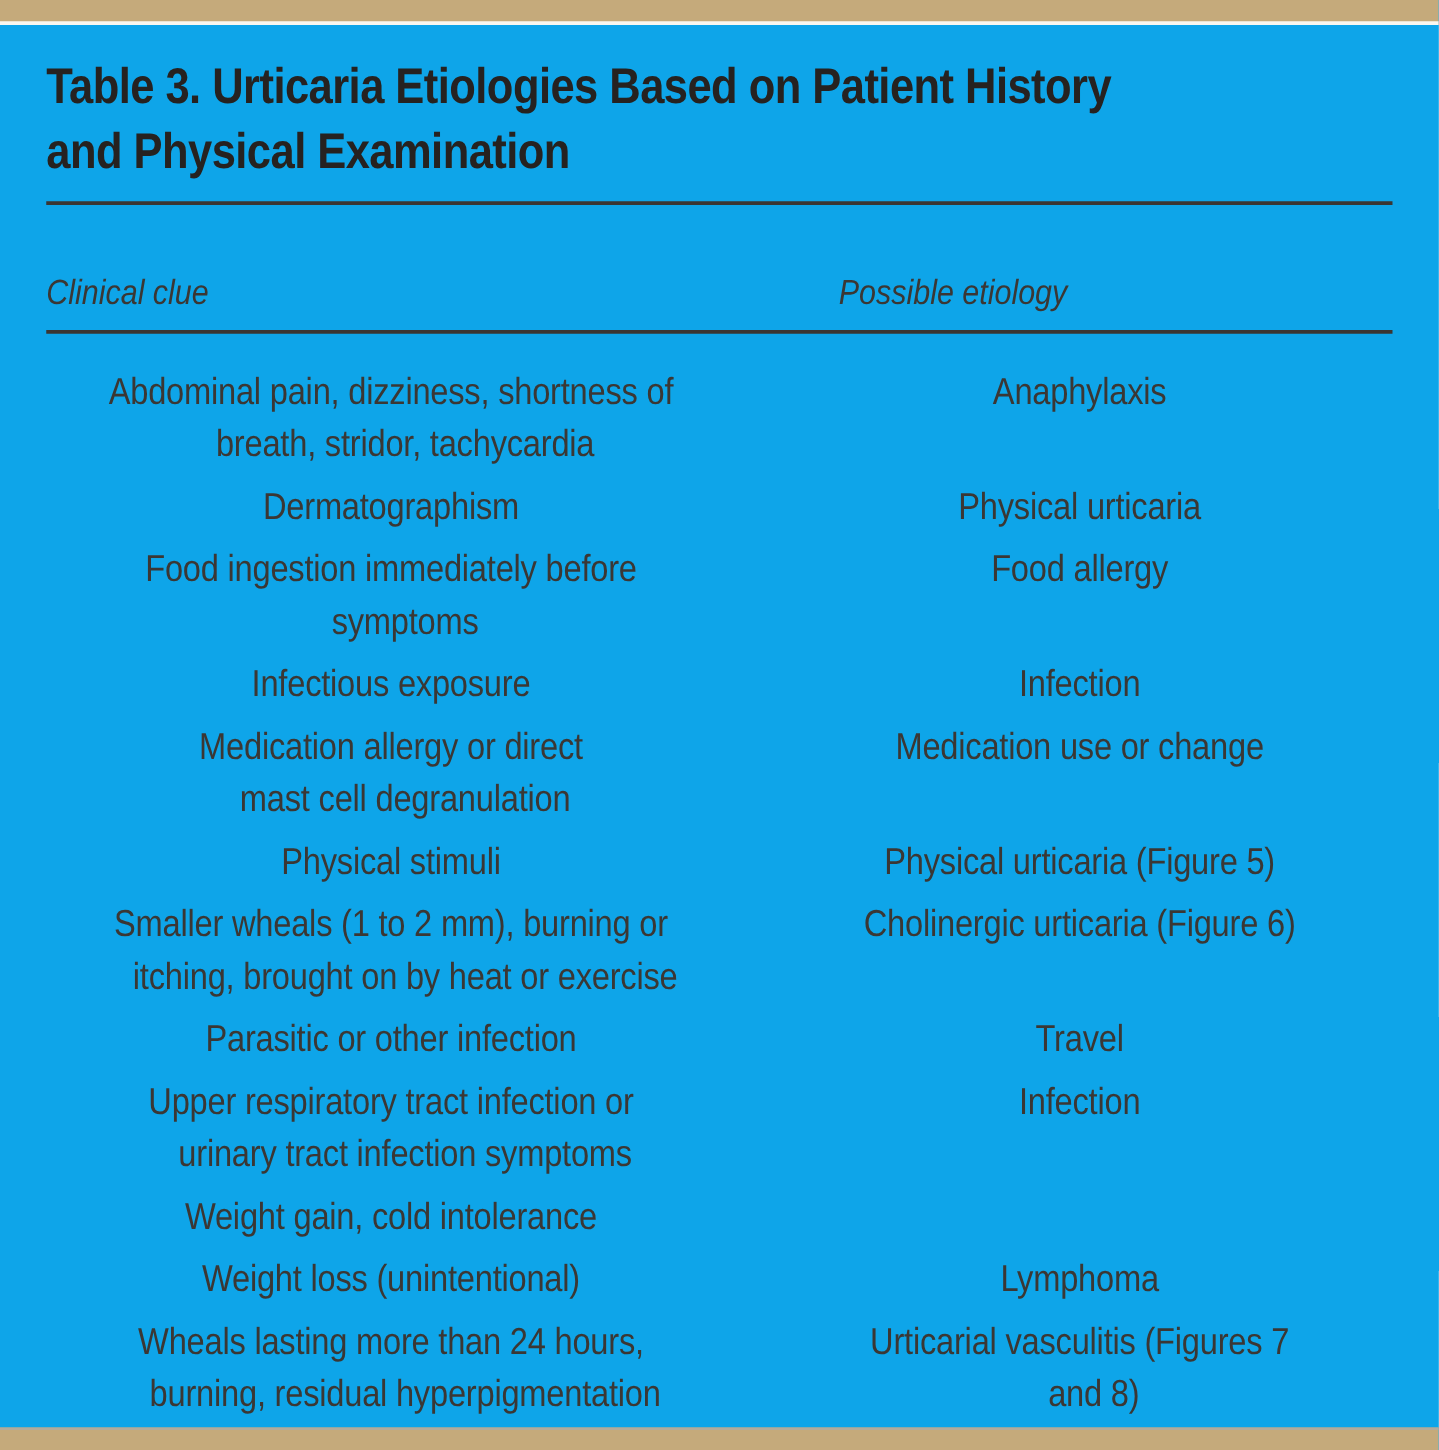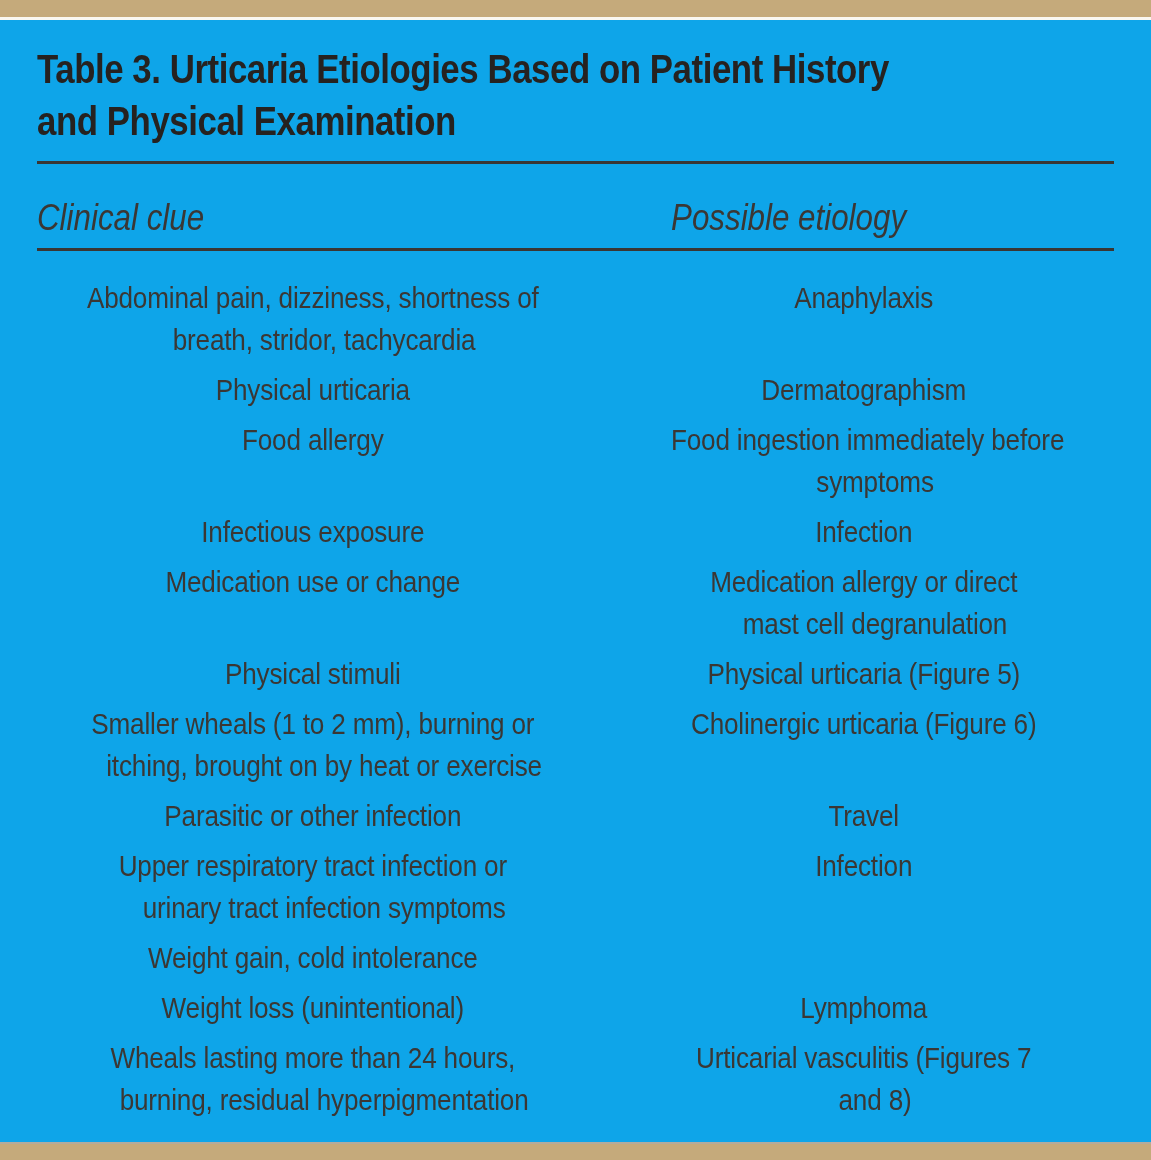--- a/index.html
+++ b/index.html
@@ -30,23 +30,24 @@
   }
   .title .line { white-space: nowrap; }
   .squish { transform: scaleX(0.87); transform-origin: 0 50%; }
   .rule { height: 0; border: none; border-top: 3px solid #3A3633; }
   .rule.top-rule { margin-top: 14px; }
   .header-row {
     display: grid;
     grid-template-columns: 634px 1fr;
     padding: 34px 0 10px 0;
     font-style: italic;
-    font-size: 36px;
+    font-size: 28px;
     line-height: 40px;
     color: #3B3734;
+    margin-top: 16px;
   }
   .header-row .col-header { white-space: nowrap; }
   .rows { padding-top: 26px; }
   .row {
     display: grid;
     grid-template-columns: 634px 1fr;
     margin-bottom: 8px;
     text-align: center;
   }
   .cell { min-width: 0; }
@@ -84,50 +85,50 @@
           <div class="cell">
             <div class="line squish">Abdominal pain, dizziness, shortness of</div>
             <div class="line squish cont">breath, stridor, tachycardia</div>
           </div>
           <div class="cell">
             <div class="line squish">Anaphylaxis</div>
           </div>
         </div>
         <div class="row">
           <div class="cell">
-            <div class="line squish">Physical urticaria</div>
+            <div class="line squish">Dermatographism</div>
           </div>
           <div class="cell">
-            <div class="line squish">Dermatographism</div>
+            <div class="line squish">Physical urticaria</div>
           </div>
         </div>
         <div class="row">
           <div class="cell">
-            <div class="line squish">Food allergy</div>
+            <div class="line squish">Food ingestion immediately before</div>
+            <div class="line squish cont">symptoms</div>
           </div>
           <div class="cell">
-            <div class="line squish">Food ingestion immediately before</div>
-            <div class="line squish cont">symptoms</div>
+            <div class="line squish">Food allergy</div>
           </div>
         </div>
         <div class="row">
           <div class="cell">
             <div class="line squish">Infectious exposure</div>
           </div>
           <div class="cell">
             <div class="line squish">Infection</div>
           </div>
         </div>
         <div class="row">
           <div class="cell">
-            <div class="line squish">Medication use or change</div>
+            <div class="line squish">Medication allergy or direct</div>
+            <div class="line squish cont">mast cell degranulation</div>
           </div>
           <div class="cell">
-            <div class="line squish">Medication allergy or direct</div>
-            <div class="line squish cont">mast cell degranulation</div>
+            <div class="line squish">Medication use or change</div>
           </div>
         </div>
         <div class="row">
           <div class="cell">
             <div class="line squish">Physical stimuli</div>
           </div>
           <div class="cell">
             <div class="line squish">Physical urticaria (Figure 5)</div>
           </div>
         </div>

